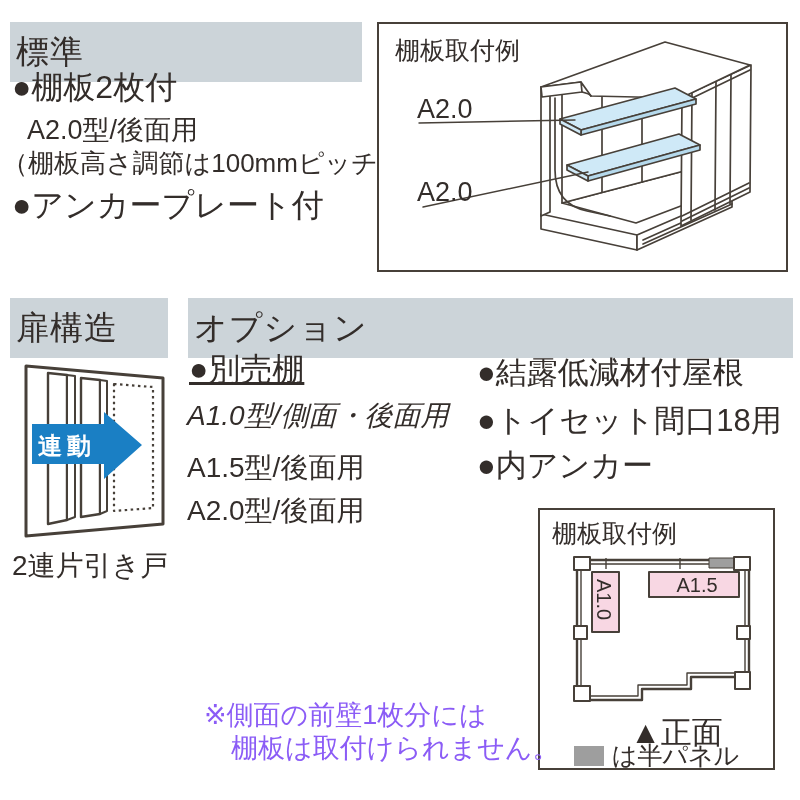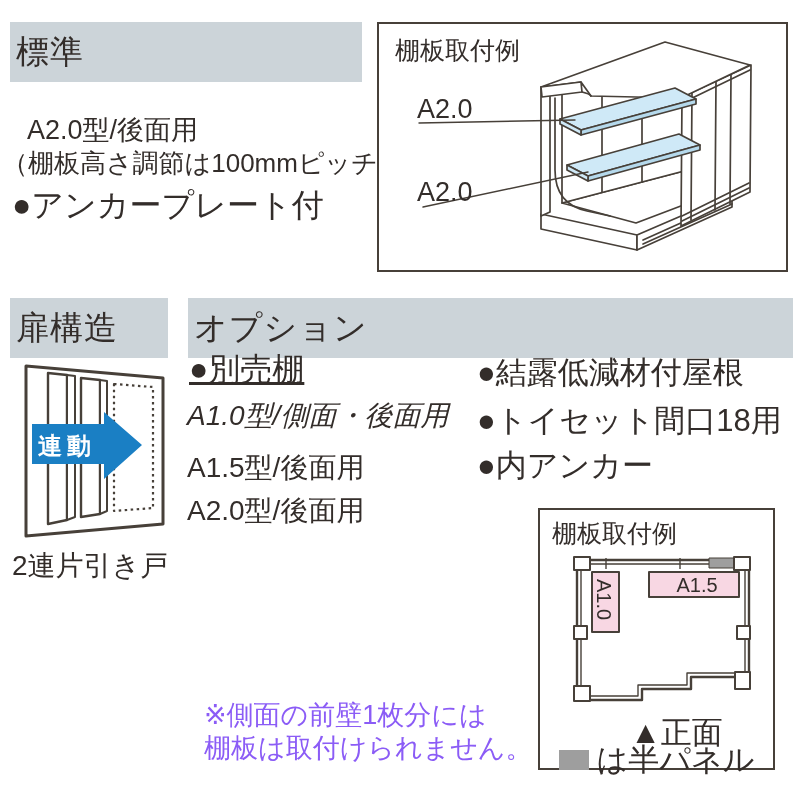--- a/index.html
+++ b/index.html
@@ -8,35 +8,36 @@
   .band{position:absolute;height:60px;background:#ccd4d9;display:flex;align-items:center;
         padding-left:6px;font-size:33px;letter-spacing:1px;box-sizing:border-box;}
   .txt{position:absolute;white-space:nowrap;}
   .big{font-size:32px;}
   .med{font-size:27px;}
   .sm{font-size:26px;}
   .dbox{position:absolute;border:2px solid #474039;background:#fff;box-sizing:border-box;}
   .dtitle{position:absolute;left:16px;top:10px;font-size:25px;white-space:nowrap;}
   .dsvg{position:absolute;left:0;top:0;width:100%;height:100%;}
   .note{position:absolute;left:204px;top:699px;font-size:27px;line-height:33px;color:#e83a30;white-space:nowrap;}
-  .note .l2{}
+  .note .l2{margin-left:27px;}
   .frontlabel{position:absolute;left:0;top:202px;width:100%;text-align:center;font-size:31px;margin-left:20px;}
   .legend{position:absolute;left:0;top:229px;width:100%;display:flex;justify-content:center;
-          align-items:center;gap:8px;font-size:31px;font-family:Liberation Mono, monospace;}
+          align-items:center;gap:8px;font-size:25px;font-family:Liberation Mono, monospace;}
   .swatch{width:30px;height:20px;background:#9e9e9e;flex:0 0 auto;}
   svg text{font-family:"Liberation Sans","DejaVu Sans",sans-serif;}
 </style>
 </head>
 <body>
 
 <div class="canvas">
 
   <div class="band" style="left: 10px; top: 22px; width: 352px; background-color: rgb(204, 212, 217);">
     <span>標準</span>
   </div>
+  <div class="txt big" style="left:12px;top:66px;">●棚板2枚付</div>
   <div class="txt med" style="left:27px;top:112px;">A2.0型/後面用</div>
   <div class="txt sm" style="left:2px;top:146px;">（棚板高さ調節は100mmピッチ）</div>
   <div class="txt big" style="left:12px;top:184px;">●アンカープレート付</div>
 
   <div class="dbox" style="left:377px;top:22px;width:411px;height:250px;">
     <svg class="dsvg" viewBox="0 0 407 246">
       <g stroke="#474039" stroke-width="1.7" stroke-linejoin="round" stroke-linecap="round">
 
         <polygon points="183,179 305,147 344,166 257,199" fill="#ffffff"></polygon>
 

